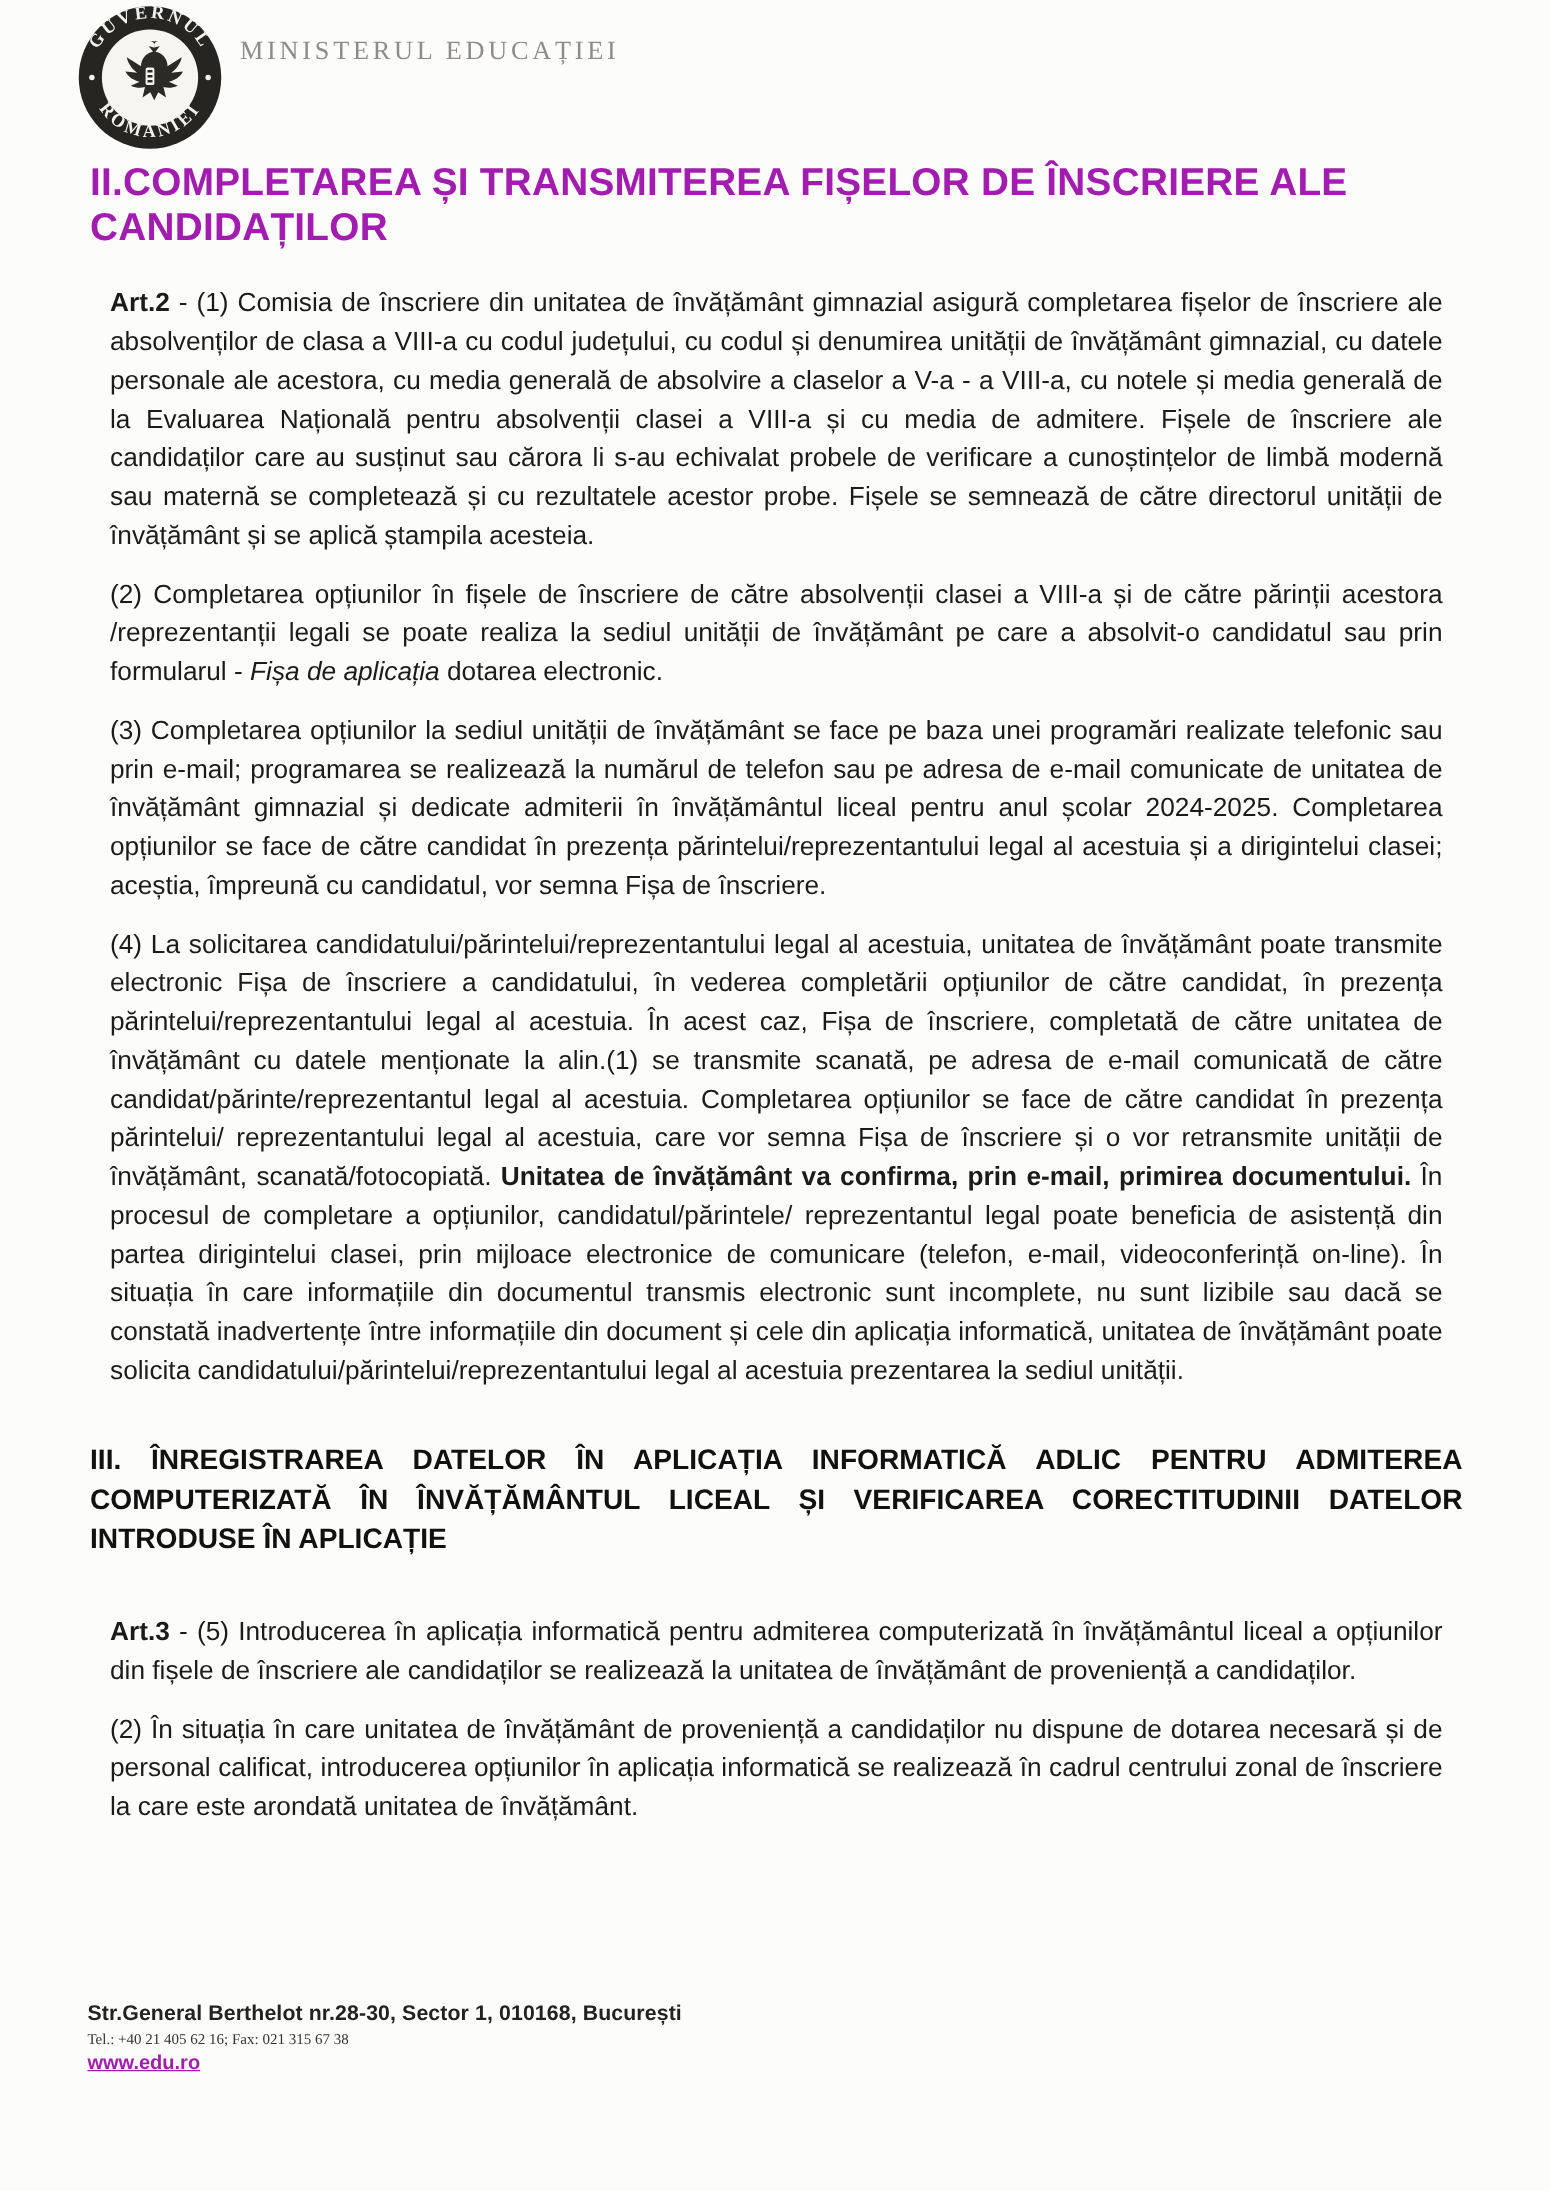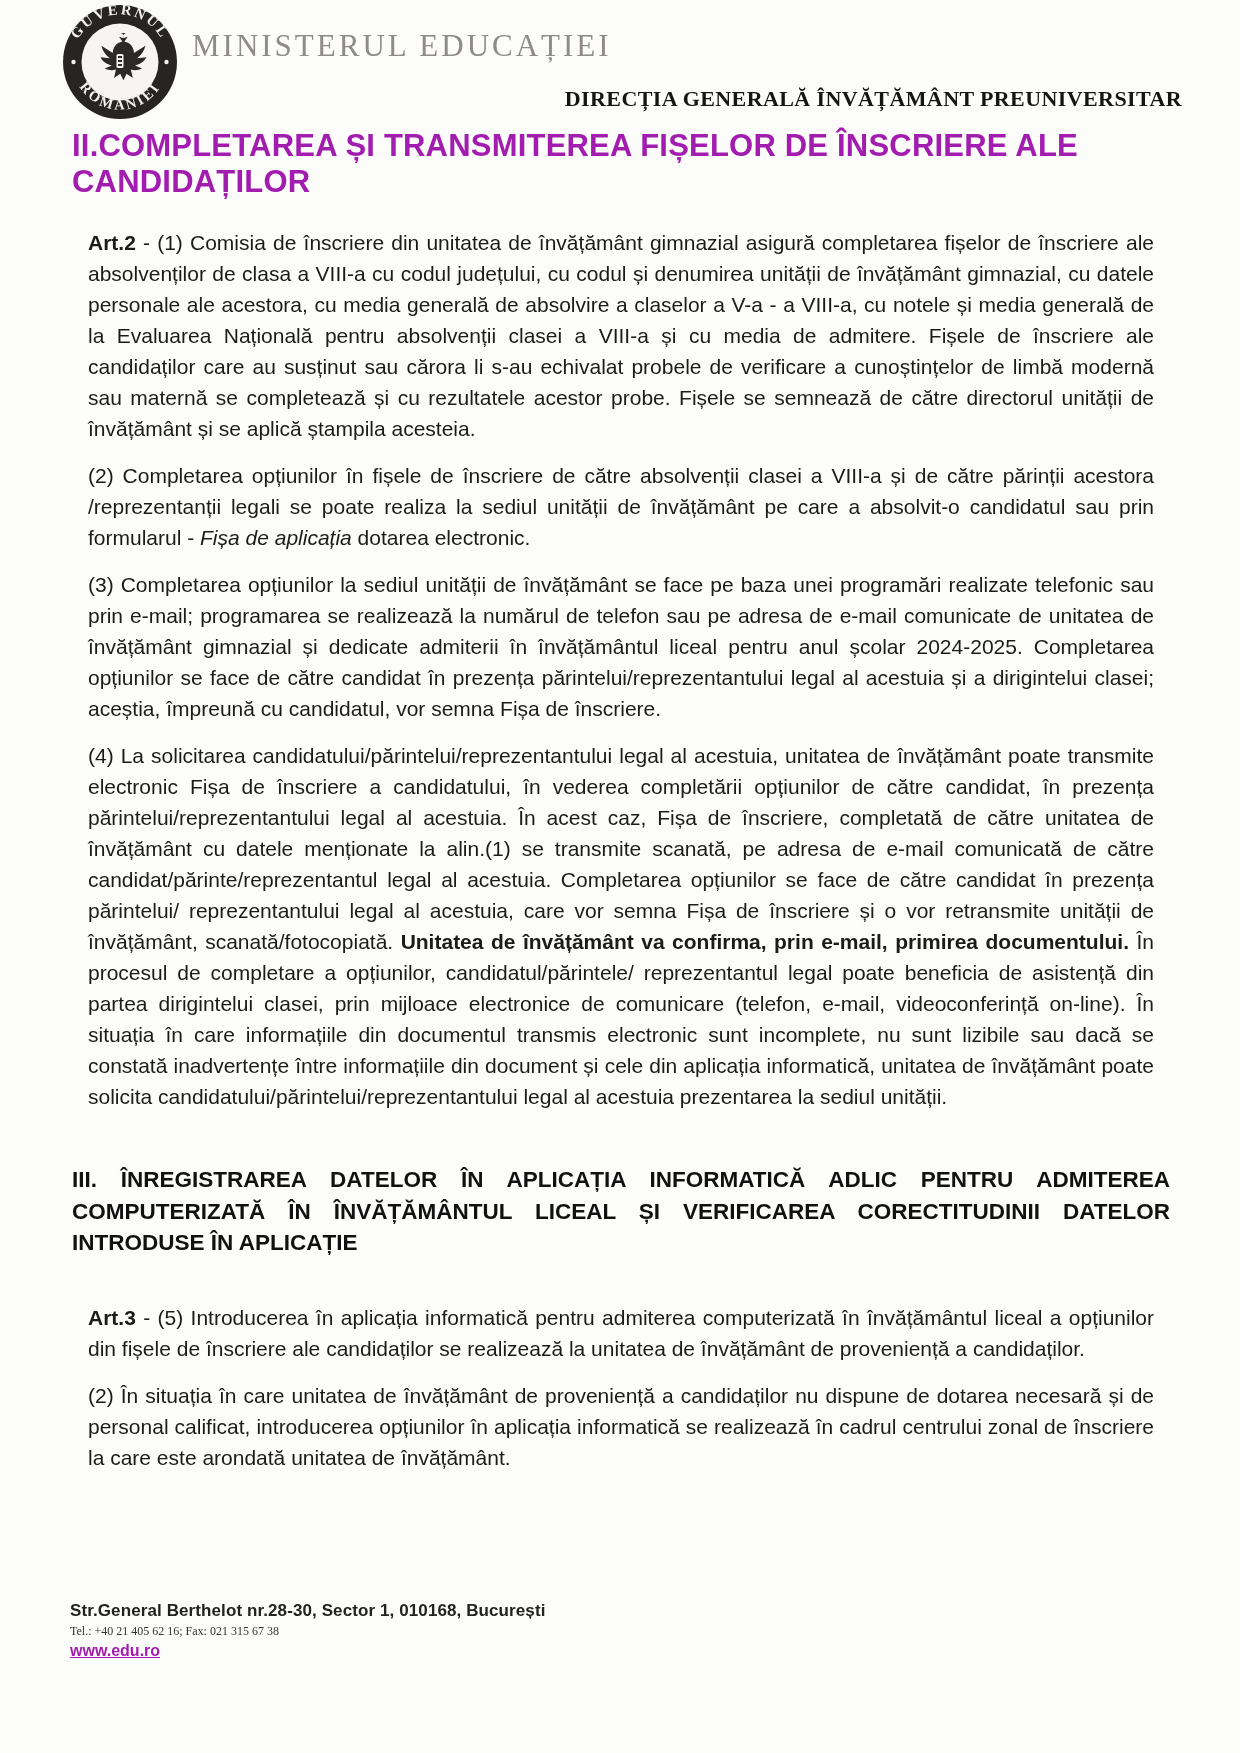--- a/index.html
+++ b/index.html
@@ -11,21 +11,21 @@
     background:#fcfcfa;
     font-family:"Liberation Sans", sans-serif;
     color:#1c1c1c;
     overflow:hidden;
   }
   
   .seal { position:absolute; left:60px; top:2px; }
   .ministry {
     position:absolute; left:192px; top:28px;
     font-family:"Liberation Serif", serif;
-    font-size:31px; letter-spacing:3px;
+    font-size:21px; letter-spacing:3px;
     color:#8f8c88;
   }
   .directorate {
     position:absolute; right:58px; top:86px;
     font-family:"Liberation Serif", serif;
     font-weight:bold; font-size:22px;
     letter-spacing:0.4px; color:#151515;
     white-space:nowrap;
   }
   
@@ -37,21 +37,21 @@
   }
   .para {
     font-size:21px; line-height:31px;
     text-align:justify; margin:16px; color:#1b1b1b;
   }
   .para .b { font-weight:bold; }
   .para .i { font-style:italic; }
   .section-title-iii {
     font-size:22.5px; font-weight:bold; line-height:31.5px;
     text-align:justify; color:#111;
-    margin:52px 0 43px 0;
+    margin:40px 0 43px 0;
   }
   
   .footer { position:absolute; left:70px; top:1601px; }
   .footer-address {
     font-size:17px; font-weight:bold; color:#222;
     letter-spacing:0.1px;
   }
   .footer-phone {
     font-family:"Liberation Serif", serif;
     font-size:12px; color:#333; margin-top:3px;
@@ -89,21 +89,20 @@
       <g>
         <path fill="#2b2a27" d="M60 31 c2.6 0 4.2 2.2 3.2 5.2 l4.6 -1.4 -3.4 4.6 c6.4 1.2 9.6 6.4 9.6 11.6 l11.4 -7.2 c-1.2 5.2 -4.2 9.4 -8.4 12.4 l9.4 -1 c-2.2 4.2 -6.4 7.2 -11.4 8.2 l7.2 3.2 c-4.2 2 -8.4 2 -11.4 1 l2 8.4 -6.2 -4.2 -3.2 6.4 -3.2 -6.4 -6.2 4.2 2 -8.4 c-3 1 -7.2 1 -11.4 -1 l7.2 -3.2 c-5 -1 -9.2 -4 -11.4 -8.2 l9.4 1 c-4.2 -3 -7.2 -7.2 -8.4 -12.4 l11.4 7.2 c0 -5.2 3.2 -10.4 9.6 -11.6 l-3.4 -4.6 4.6 1.4 c-1 -3 0.6 -5.2 3.2 -5.2 z"></path>
         <rect x="56.5" y="52" width="7" height="14" rx="1.5" fill="#f6f5f1"></rect>
         <path fill="#2b2a27" d="M58 54 h4 v2 h-4 z M58 58 h4 v2 h-4 z M58 62 h4 v2 h-4 z"></path>
       </g>
     </svg>
   </div>
 
   <div class="ministry">MINISTERUL EDUCAȚIEI</div>
 
-  <div class="directorate">DIRECȚIA GENERALĂ ÎNVĂȚĂMÂNT PREUNIVERSITAR</div>
 
   <div class="content">
 
     <h1 class="section-title">II.COMPLETAREA ȘI TRANSMITEREA FIȘELOR DE ÎNSCRIERE ALE CANDIDAȚILOR</h1>
 
     <p class="para"><span class="b">Art.2</span><span> - (1) Comisia de înscriere din unitatea de învățământ gimnazial asigură completarea fișelor de înscriere ale absolvenților de clasa a VIII-a cu codul județului, cu codul și denumirea unității de învățământ gimnazial, cu datele personale ale acestora, cu media generală de absolvire a claselor a V-a - a VIII-a, cu notele și media generală de la Evaluarea Națională pentru absolvenții clasei a VIII-a și cu media de admitere. Fișele de înscriere ale candidaților care au susținut sau cărora li s-au echivalat probele de verificare a cunoștințelor de limbă modernă sau maternă se completează și cu rezultatele acestor probe. Fișele se semnează de către directorul unității de învățământ și se aplică ștampila acesteia.</span></p>
     <p class="para"><span>(2) Completarea opțiunilor în fișele de înscriere de către absolvenții clasei a VIII-a și de către părinții acestora /reprezentanții legali se poate realiza la sediul unității de învățământ pe care a absolvit-o candidatul sau prin formularul - </span><span class="i">Fișa de aplicația</span><span> dotarea electronic.</span></p>
     <p class="para"><span>(3) Completarea opțiunilor la sediul unității de învățământ se face pe baza unei programări realizate telefonic sau prin e-mail; programarea se realizează la numărul de telefon sau pe adresa de e-mail comunicate de unitatea de învățământ gimnazial și dedicate admiterii în învățământul liceal pentru anul școlar 2024-2025. Completarea opțiunilor se face de către candidat în prezența părintelui/reprezentantului legal al acestuia și a dirigintelui clasei; aceștia, împreună cu candidatul, vor semna Fișa de înscriere.</span></p>
     <p class="para"><span>(4) La solicitarea candidatului/părintelui/reprezentantului legal al acestuia, unitatea de învățământ poate transmite electronic Fișa de înscriere a candidatului, în vederea completării opțiunilor de către candidat, în prezența părintelui/reprezentantului legal al acestuia. În acest caz, Fișa de înscriere, completată de către unitatea de învățământ cu datele menționate la alin.(1) se transmite scanată, pe adresa de e-mail comunicată de către candidat/părinte/reprezentantul legal al acestuia. Completarea opțiunilor se face de către candidat în prezența părintelui/ reprezentantului legal al acestuia, care vor semna Fișa de înscriere și o vor retransmite unității de învățământ, scanată/fotocopiată. </span><span class="b">Unitatea de învățământ va confirma, prin e-mail, primirea documentului.</span><span> În procesul de completare a opțiunilor, candidatul/părintele/ reprezentantul legal poate beneficia de asistență din partea dirigintelui clasei, prin mijloace electronice de comunicare (telefon, e-mail, videoconferință on-line). În situația în care informațiile din documentul transmis electronic sunt incomplete, nu sunt lizibile sau dacă se constată inadvertențe între informațiile din document și cele din aplicația informatică, unitatea de învățământ poate solicita candidatului/părintelui/reprezentantului legal al acestuia prezentarea la sediul unității.</span></p>
 

